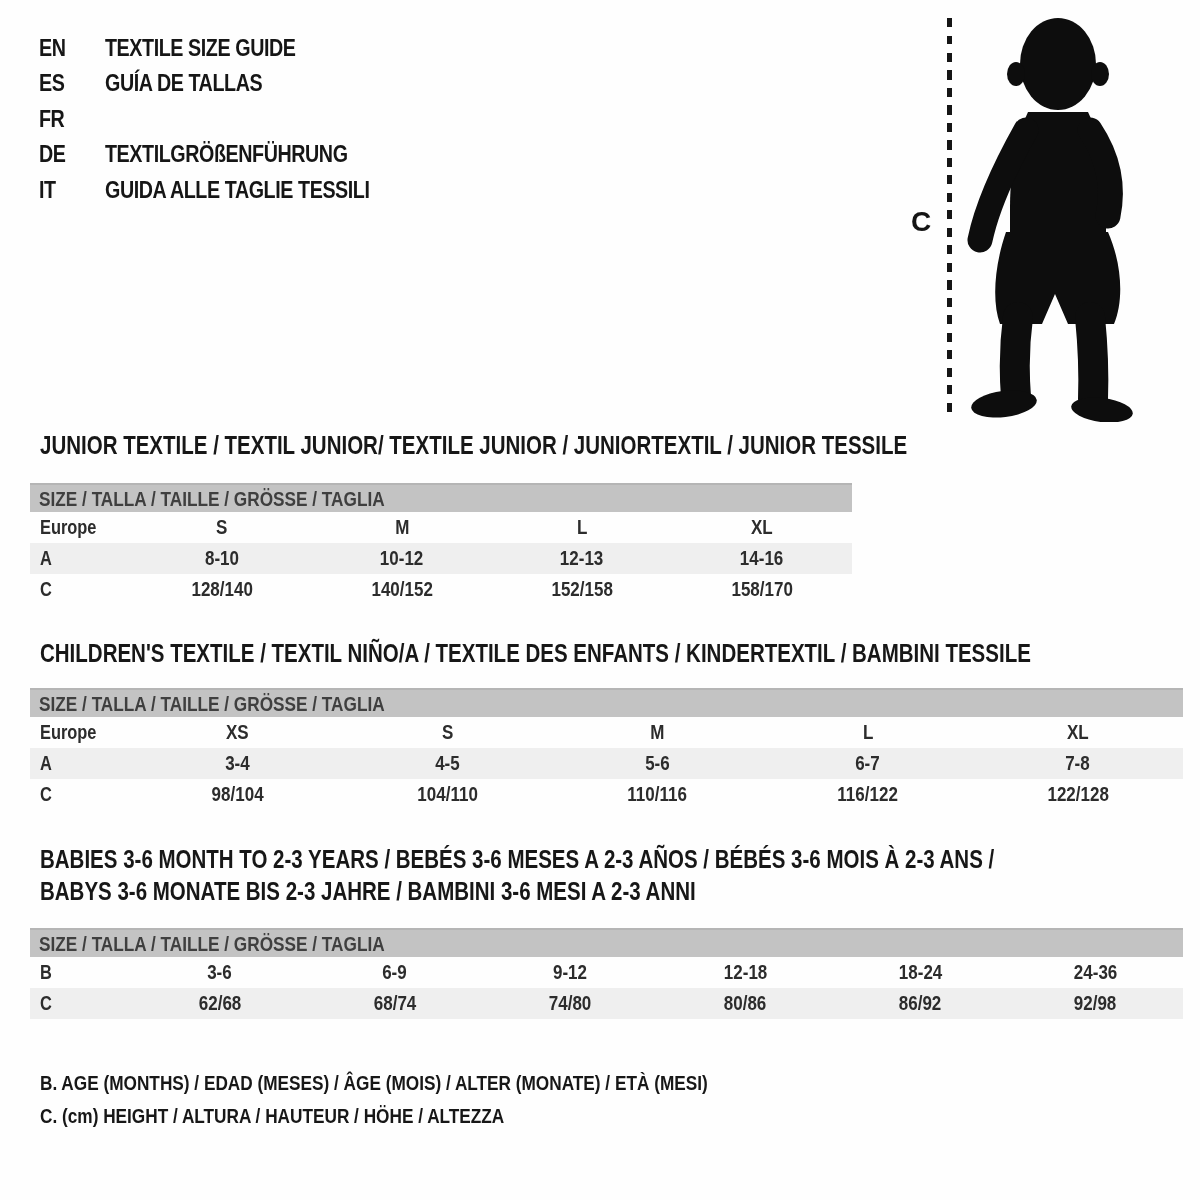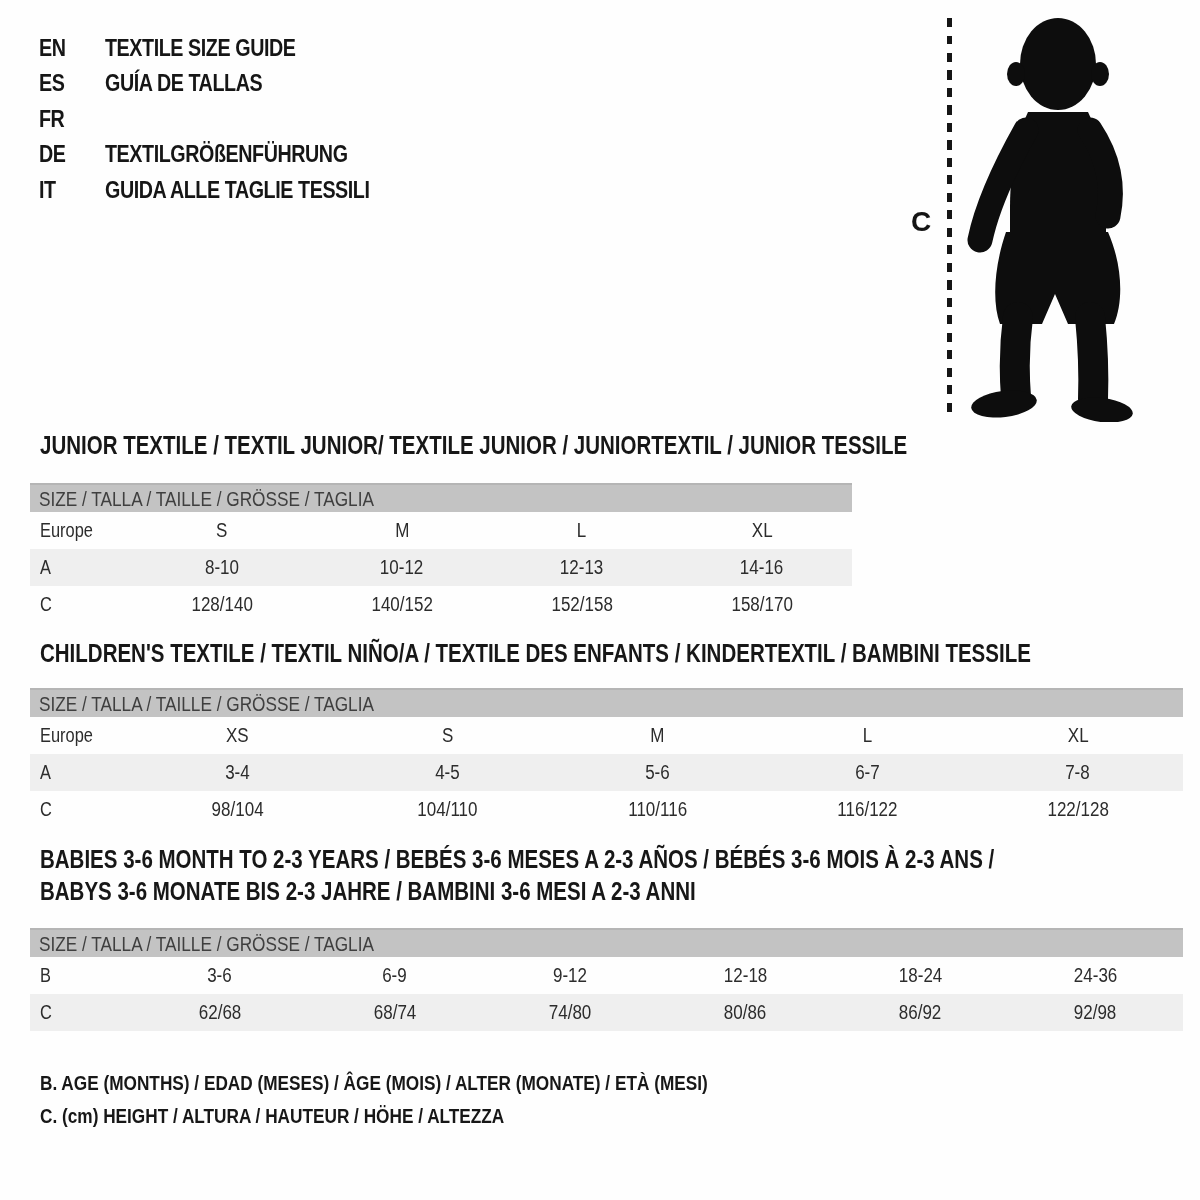--- a/index.html
+++ b/index.html
@@ -18,24 +18,24 @@
   .measure-line { position:absolute; left:947px; top:18px; width:5px; height:398px;
                   background:repeating-linear-gradient(to bottom, #151515 0 9px, transparent 9px 17.5px); }
   .measure-label { position:absolute; left:903px; top:206px; width:36px; text-align:center;
                    font-weight:bold; font-size:28px; color:#141414; }
   .silhouette { position:absolute; left:956px; top:12px; }
 
   
   .sec-title { position:absolute; left:40px; font-weight:bold; font-size:25px; color:#171717; line-height:26px; }
 
   
-  .stable { position:absolute; font-weight:normal; }
+  .stable { position:absolute; font-weight:bold; }
   .t-head { height:29px; line-height:27px; background:#c3c3c3; border-top:2px solid #b5b5b5;
             padding-left:9px; font-size:21px; color:#3f3f3f; overflow:hidden; }
-  .t-row { display:flex; height:37px; align-items:center; font-size:20px; color:#2c2c2c; }
+  .t-row { display:flex; height:31px; align-items:center; font-size:20px; color:#2c2c2c; }
   .t-row.shaded { background:#efefef; }
   .t-row .lbl { width:102px; padding-left:10px; flex:none; }
   .t-row .val { flex:1; display:flex; justify-content:center; }
 
   
   .legend { position:absolute; left:40px; top:1066px; }
   .legend-line { height:33px; line-height:33px; font-weight:bold; font-size:21px; color:#171717; }
 </style>
 </head>
 <body>

